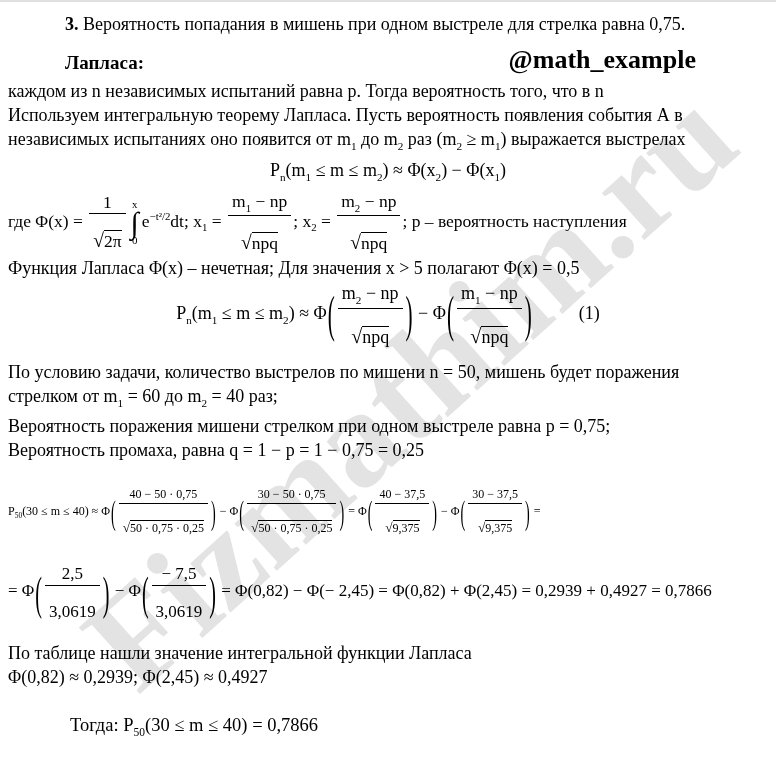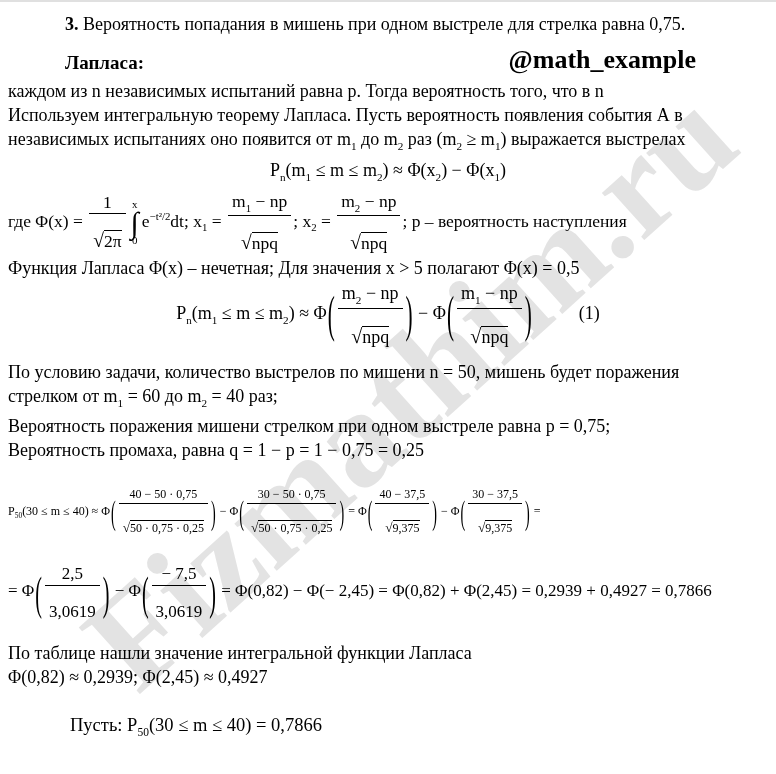--- a/index.html
+++ b/index.html
@@ -87,16 +87,16 @@
     <div class="tline">Вероятность поражения мишени стрелком при одном выстреле равна p = 0,75;</div>
     <div id="l-miss" class="tline">Вероятность промаха, равна q = 1 − p = 1 − 0,75 = 0,25</div>
 
 
     <div id="f-calc1" class="fline"><span>P</span><sub>50</sub><span>(30 ≤ m ≤ 40) ≈ Φ</span><span class="bigp">(</span><span class="frac"><span class="num"><span>40 − 50 · 0,75</span></span><span class="den"><span class="sqrt"><span class="rsign">√</span><span class="rad"><span>50 · 0,75 · 0,25</span></span></span></span></span><span class="bigp">)</span><span> − Φ</span><span class="bigp">(</span><span class="frac"><span class="num"><span>30 − 50 · 0,75</span></span><span class="den"><span class="sqrt"><span class="rsign">√</span><span class="rad"><span>50 · 0,75 · 0,25</span></span></span></span></span><span class="bigp">)</span><span> = Φ</span><span class="bigp">(</span><span class="frac"><span class="num"><span>40 − 37,5</span></span><span class="den"><span class="sqrt"><span class="rsign">√</span><span class="rad"><span>9,375</span></span></span></span></span><span class="bigp">)</span><span> − Φ</span><span class="bigp">(</span><span class="frac"><span class="num"><span>30 − 37,5</span></span><span class="den"><span class="sqrt"><span class="rsign">√</span><span class="rad"><span>9,375</span></span></span></span></span><span class="bigp">)</span><span> =</span></div>
     <div id="f-calc2" class="fline"><span>= Φ</span><span class="bigp">(</span><span class="frac"><span class="num"><span>2,5</span></span><span class="den"><span>3,0619</span></span></span><span class="bigp">)</span><span> − Φ</span><span class="bigp">(</span><span class="frac"><span class="num"><span>− 7,5</span></span><span class="den"><span>3,0619</span></span></span><span class="bigp">)</span><span> = Φ(0,82) − Φ(− 2,45) = Φ(0,82) + Φ(2,45) = 0,2939 + 0,4927 = 0,7866</span></div>
 
     <div id="l-table" class="tline">По таблице нашли значение интегральной функции Лапласа</div>
     <div class="tline">Φ(0,82) ≈ 0,2939; Φ(2,45) ≈ 0,4927</div>
 
-    <div class="answer-line fline"><span>Пусть:  P</span><sub>50</sub><span>(30 ≤ m ≤ 40) = 0,7866</span></div>
+    <div class="answer-line fline"><span>Тогда:  P</span><sub>50</sub><span>(30 ≤ m ≤ 40) = 0,7866</span></div>
 
   </div>
 </div>
 
 </body></html>

